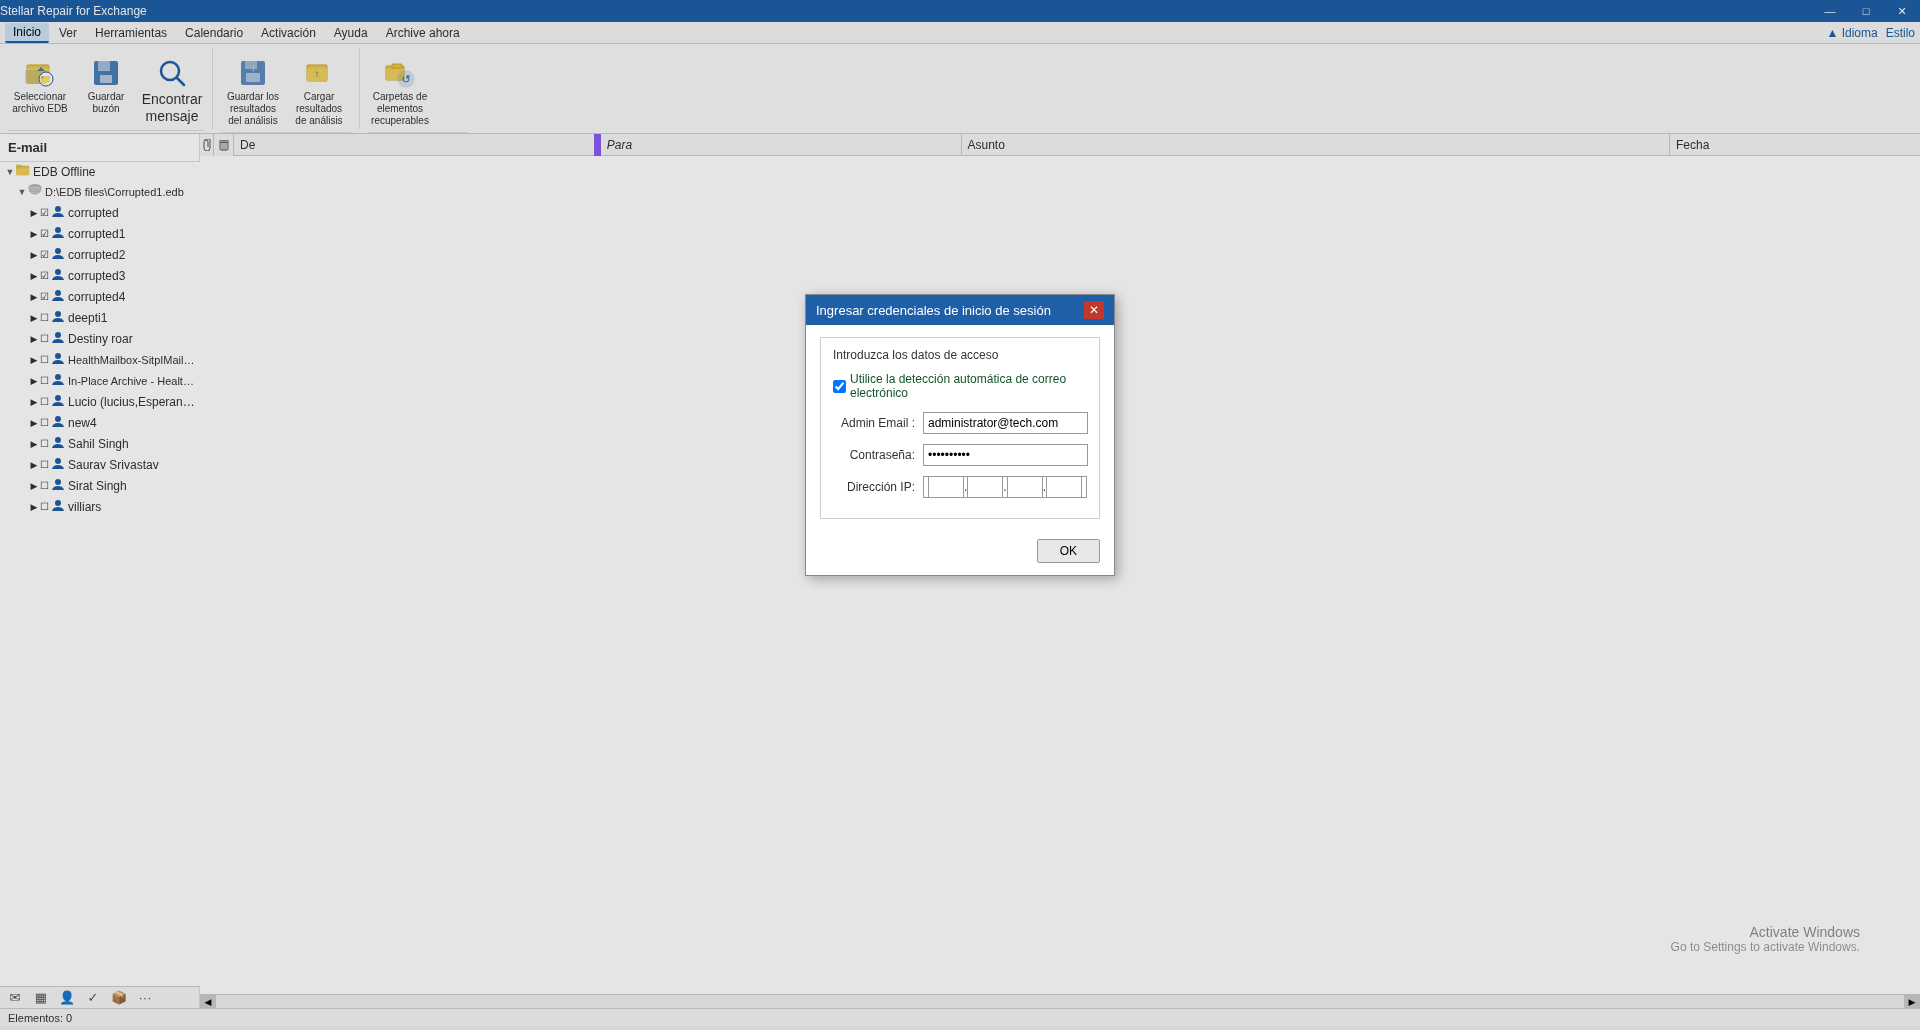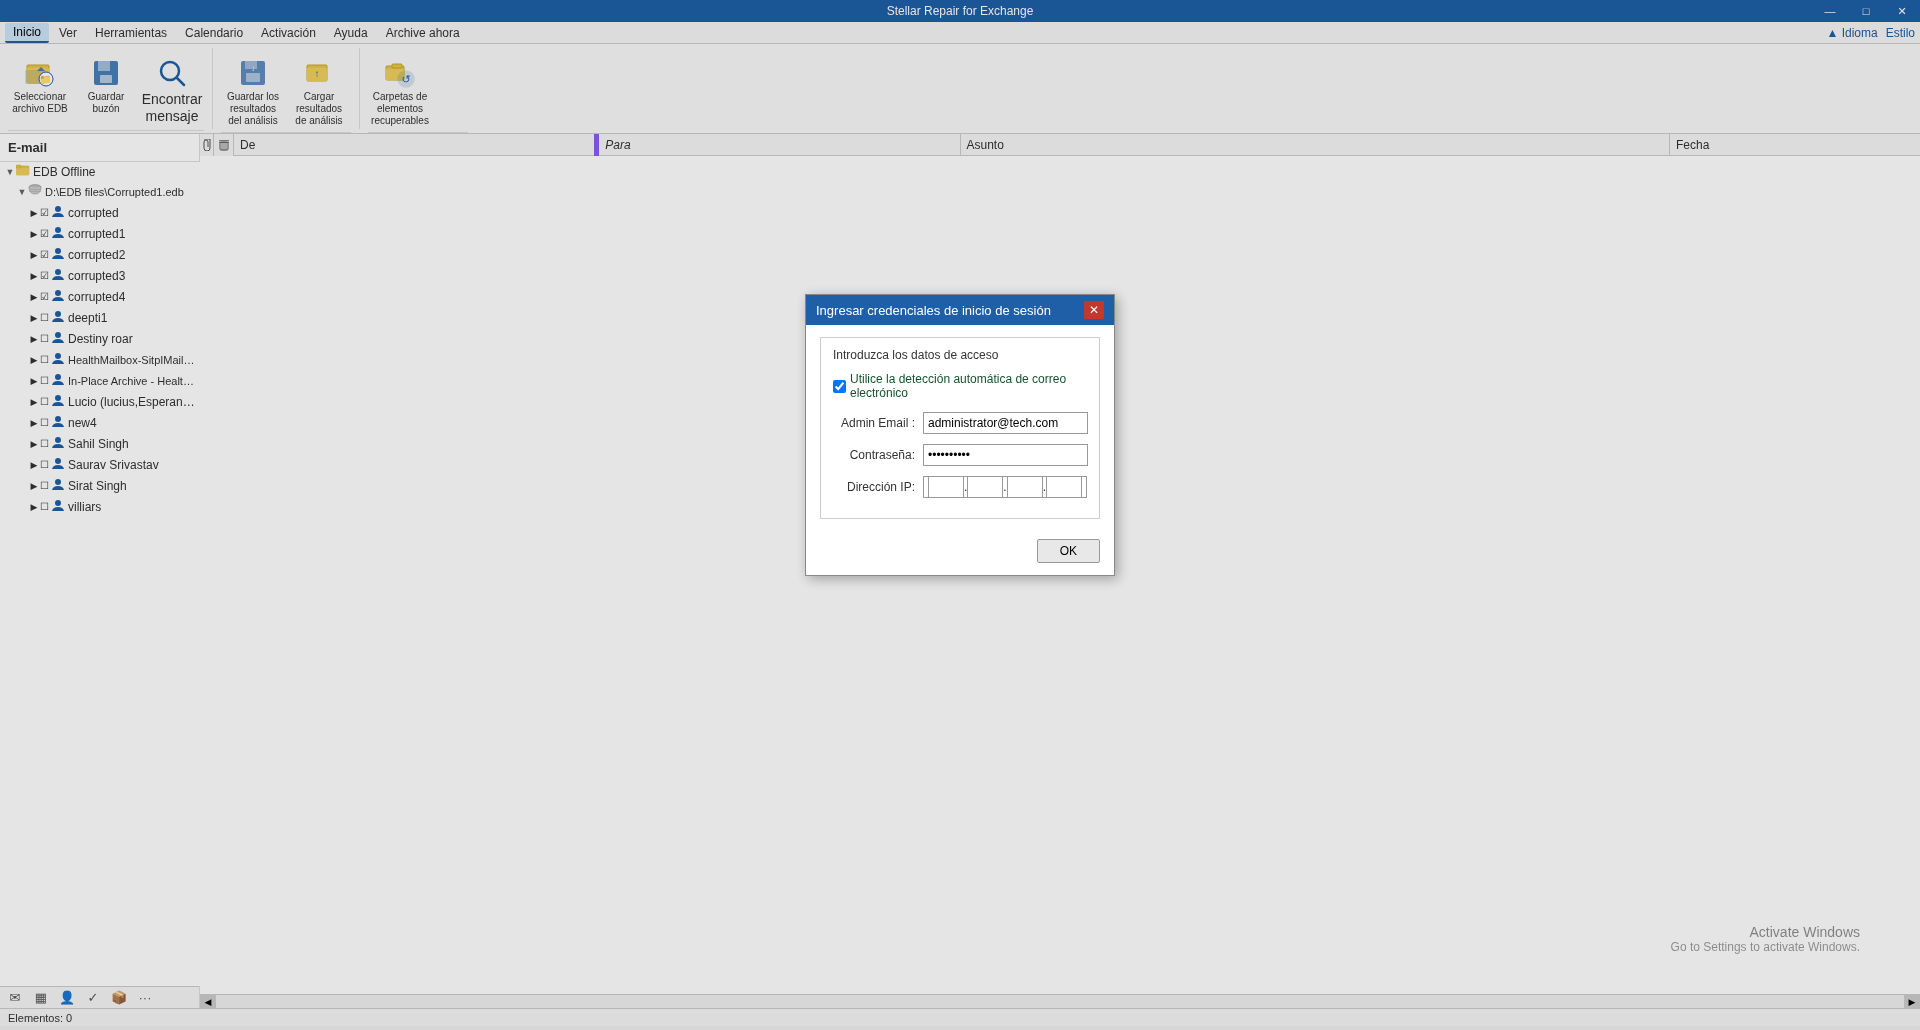--- a/index.html
+++ b/index.html
@@ -5,21 +5,20 @@
     * { margin: 0; padding: 0; box-sizing: border-box; }
     body { font-family: 'Segoe UI', Tahoma, sans-serif; font-size: 12px; background: #f0f0f0; width: 1920px; height: 1030px; overflow: hidden; }
 
     
     .title-bar {
       background: #1e5fa8;
       color: white;
       height: 22px;
       display: flex;
       align-items: center;
-      justify-content: center;
       font-size: 12px;
       position: relative;
     }
     .title-bar-controls {
       position: absolute;
       right: 0;
       top: 0;
       display: flex;
       height: 22px;
     }
@@ -654,21 +653,21 @@
       </div>
       <div style="width:20px;background:#f5f5f5;border-right:1px solid #ccc;height:22px;display:flex;align-items:center;justify-content:center;">
         <svg width="10" height="12" viewBox="0 0 10 12">
             <rect x="1" y="3" width="8" height="8" rx="1" fill="none" stroke="#555" stroke-width="1"></rect>
             <line x1="3" y1="3" x2="3" y2="11" stroke="#555" stroke-width="0.7"></line>
             <line x1="5" y1="3" x2="5" y2="11" stroke="#555" stroke-width="0.7"></line>
             <line x1="7" y1="3" x2="7" y2="11" stroke="#555" stroke-width="0.7"></line>
             <rect x="0" y="1.5" width="10" height="2" rx="0.5" fill="none" stroke="#555" stroke-width="0.7"></rect>
           </svg>
       </div>
-      <div style="flex:1;padding:0 6px;font-size:12px;color:#333;border-right:5px solid #8b5cf6;height:22px;display:flex;align-items:center;">De</div>
+      <div style="flex:1;padding:0 6px;font-size:12px;color:#333;border-right:7px solid #8b5cf6;height:22px;display:flex;align-items:center;">De</div>
       <div style="flex:1;padding:0 6px;font-size:12px;color:#333;border-right:1px solid #ccc;height:22px;display:flex;align-items:center;font-style:italic;">Para</div>
       <div style="flex:2;padding:0 6px;font-size:12px;color:#333;border-right:1px solid #ccc;height:22px;display:flex;align-items:center;">Asunto</div>
       <div style="width:250px;padding:0 6px;font-size:12px;color:#333;height:22px;display:flex;align-items:center;">Fecha</div>
     </div>
 
     <div class="content-body" style="flex:1;background:white;position:relative;">
 
       <div class="activate-watermark" style="position:absolute;bottom:40px;right:60px;text-align:right;">
         <div style="font-size:14px;color:rgba(0,0,0,0.45);">Activate Windows</div>
         <div style="font-size:12px;color:rgba(0,0,0,0.4);">Go to Settings to activate Windows.</div>

